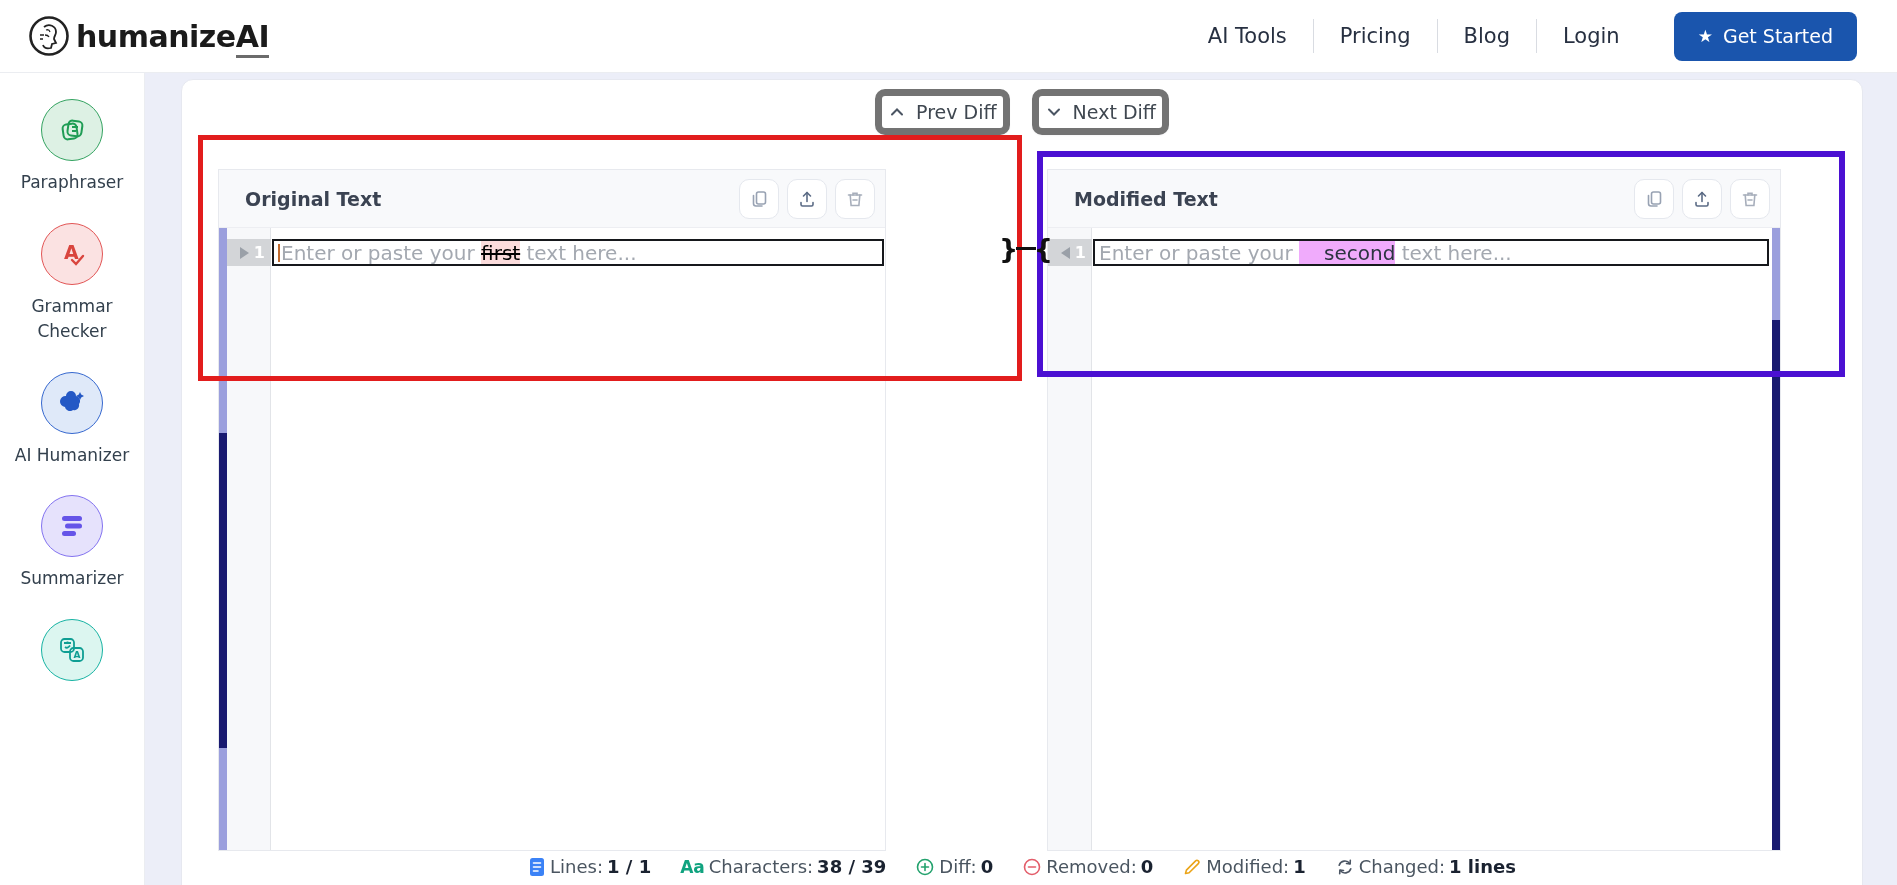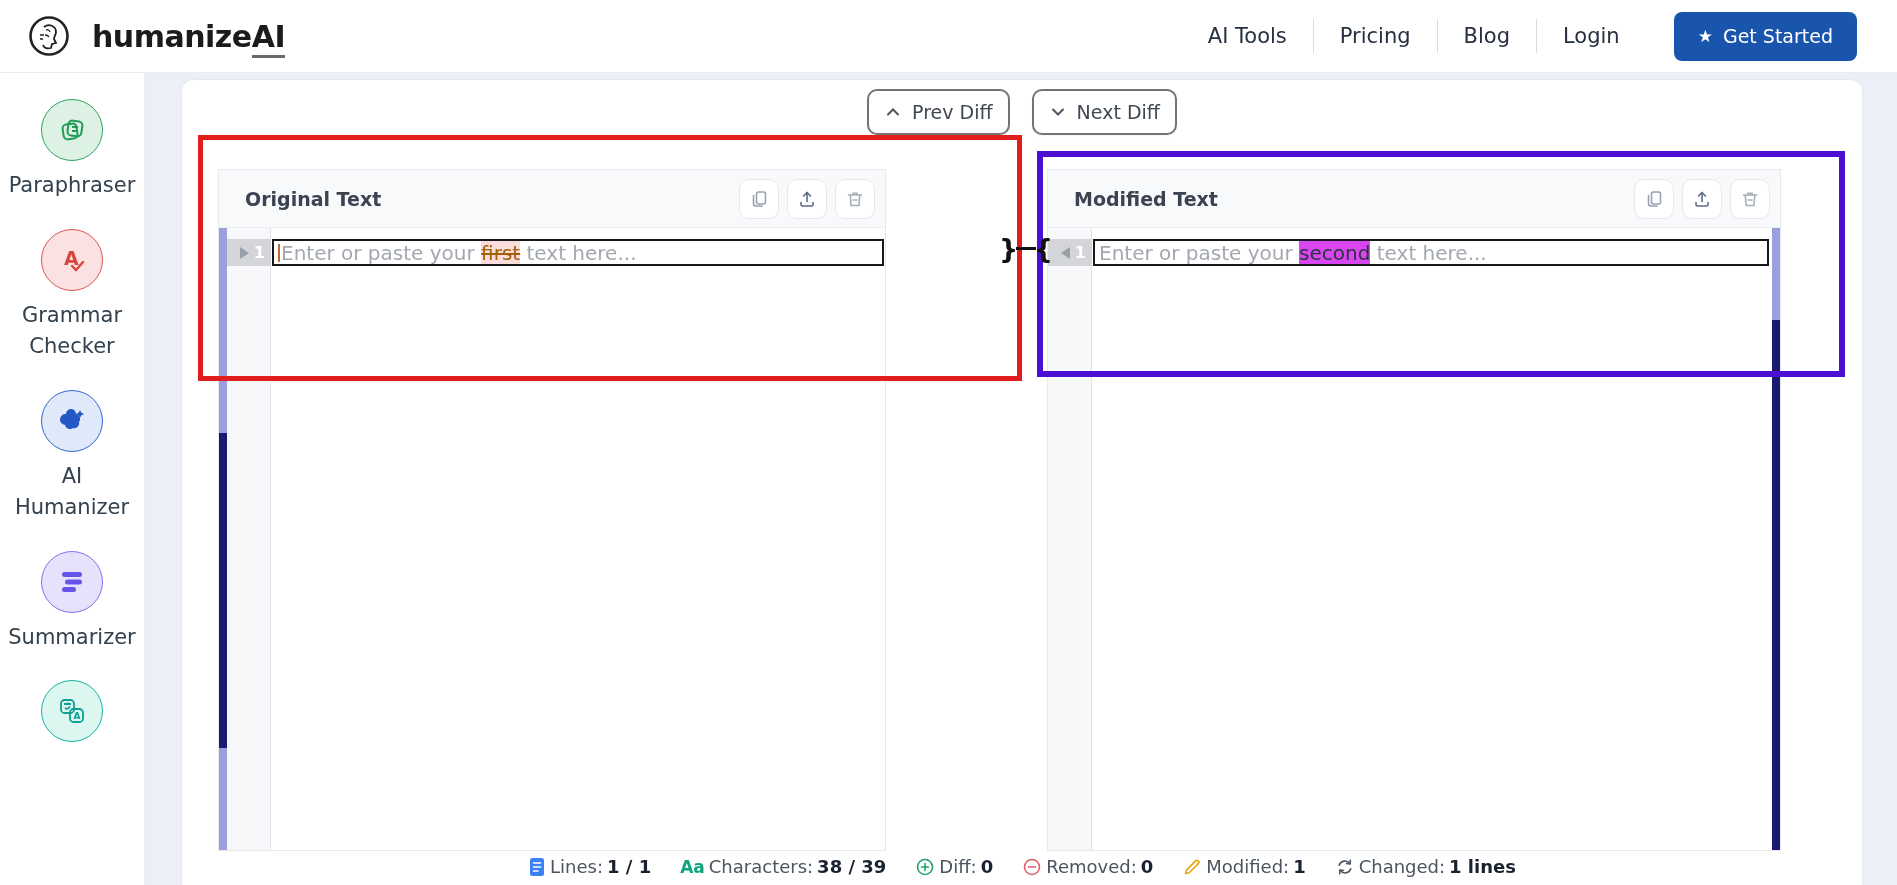--- a/index.html
+++ b/index.html
@@ -4,55 +4,55 @@
 <style>
   * { margin:0; padding:0; box-sizing:border-box; }
   html,body { width:1897px; height:885px; overflow:hidden; background:#fff;
               font-family:"DejaVu Sans","Liberation Sans",sans-serif; }
   #app { position:relative; width:1897px; height:885px; background:#fff; }
 
   
   .navbar { position:absolute; left:0; top:0; width:1897px; height:73px; background:#fff;
             border-bottom:1px solid #ebedf1; display:flex; align-items:center;
             justify-content:space-between; padding:0 40px 0 28px; z-index:60; }
-  .logo { display:flex; align-items:center; gap:22px; cursor:pointer; }
+  .logo { display:flex; align-items:center; gap:6px; cursor:pointer; }
   .logo-text { font-size:30px; font-weight:800; color:#1b1b1b; letter-spacing:-0.5px; }
   .logo-ai { border-bottom:3px solid #6b6b6b; padding-bottom:1px; }
   .nav-right { display:flex; align-items:center; }
   .nav-link { font-size:21px; color:#273041; padding:0 26px; cursor:pointer; white-space:nowrap; }
   .nav-sep { width:1px; height:34px; background:#d9dce2; }
   .cta-btn { margin-left:28px; height:49px; background:#1a55ad; color:#fff; border:none;
              border-radius:8px; font-size:19px; font-family:inherit; display:flex; align-items:center;
              gap:10px; padding:0 24px; cursor:pointer; }
   .cta-star { font-size:17px; line-height:1; }
 
   
   .sidebar { position:absolute; left:0; top:73px; width:145px; height:812px; background:#fff;
              border-right:1px solid #ebedf1; display:flex; flex-direction:column; align-items:center;
              padding-top:26px; gap:27px; z-index:55; }
   .side-item { display:flex; flex-direction:column; align-items:center; width:128px; cursor:pointer; }
   .side-circle { width:62px; height:62px; border-radius:50%; display:flex; align-items:center;
                  justify-content:center; border:1.5px solid; }
-  .side-label { margin-top:9px; font-size:21px; line-height:1.5; color:#33404d; text-align:center; }
+  .side-label { margin-top:9px; font-size:17px; line-height:1.5; color:#33404d; text-align:center; }
   .c-green  { background:#ddf1e4; border-color:#34a361; }
   .c-red    { background:#fbe2e2; border-color:#e25555; }
   .c-blue   { background:#dfe9f9; border-color:#3668cf; }
   .c-violet { background:#e6e2fc; border-color:#8373f0; }
   .c-teal   { background:#dcf6f0; border-color:#17b3a3; }
   .c-gray   { background:#f3f4f6; border-color:#a8aeb8; }
 
   
   .main-bg { position:absolute; left:145px; top:73px; width:1752px; height:812px; background:#ecEEf8;
              background:#eceef8; }
   .card { position:absolute; left:36px; top:6px; width:1682px; height:828px; background:#fff;
           border:1px solid #e6e8f0; border-radius:12px 12px 0 0; }
 
   .diff-nav { position:absolute; left:0; top:9px; width:100%; display:flex; justify-content:center;
               gap:22px; }
-  .diff-btn { height:46px; padding:0 15px; background:#fff; border:2px solid #737373; border-radius:10px;
+  .diff-btn { height:46px; padding:0 6px; background:#fff; border:7px solid #737373; border-radius:10px;
               display:flex; align-items:center; gap:10px; font-size:19px; color:#3f4750;
               font-family:inherit; cursor:pointer; box-shadow:0 1px 2px rgba(20,30,60,.04); }
 
   
   .box-red    { position:absolute; left:16px;  top:55px; width:824px; height:246px;
                 border:5px solid #e21d1d; z-index:50; pointer-events:none; }
   .box-purple { position:absolute; left:855px; top:71px; width:808px; height:226px;
                 border:6px solid #4b10d2; z-index:50; pointer-events:none; }
 
   
@@ -78,22 +78,22 @@
   .gutter-cell { position:absolute; height:27px; background:#d3d5d8; display:flex; align-items:center;
                  justify-content:flex-end; gap:5px; padding-right:6px; }
   .tri { width:0; height:0; border-top:6px solid transparent; border-bottom:6px solid transparent; }
   .tri-right { border-left:9px solid #9aa0a8; }
   .tri-left  { border-right:9px solid #9aa0a8; }
   .line-no { font-size:16px; font-weight:700; color:#fff; }
   .line-box { position:absolute; height:27px; border:2px solid #16181c; background:#fff;
               display:flex; align-items:center; padding-left:4px; font-size:20px; color:#a3a8b0;
               white-space:nowrap; overflow:hidden; }
   .caret { display:inline-block; width:2px; height:18px; background:#c06a2e; margin-right:1px; }
-  .w-del { color:#a16207; background:#fbdcdc; text-decoration:line-through; }
-  .w-add { color:#2b3440; background:#d946ef; }
+  .w-del { color:#000000; background:#fbdcdc; text-decoration:line-through; }
+  .w-add { color:#2b3440; background:#f0abfc;padding-left:25px; }
 
   
   .connector { position:absolute; left:817px; top:153px; width:54px; height:30px; display:flex;
                align-items:center; z-index:51; }
   .hook { font-size:27px; font-weight:700; color:#111; line-height:1; }
   .conn-line { flex:1; height:3px; background:#111; margin:0 -2px; }
 
   
   .status-bar { position:absolute; left:0; top:776px; width:100%; display:flex; justify-content:center;
                 align-items:center; gap:15px; font-size:18px; color:#4a5560; }

